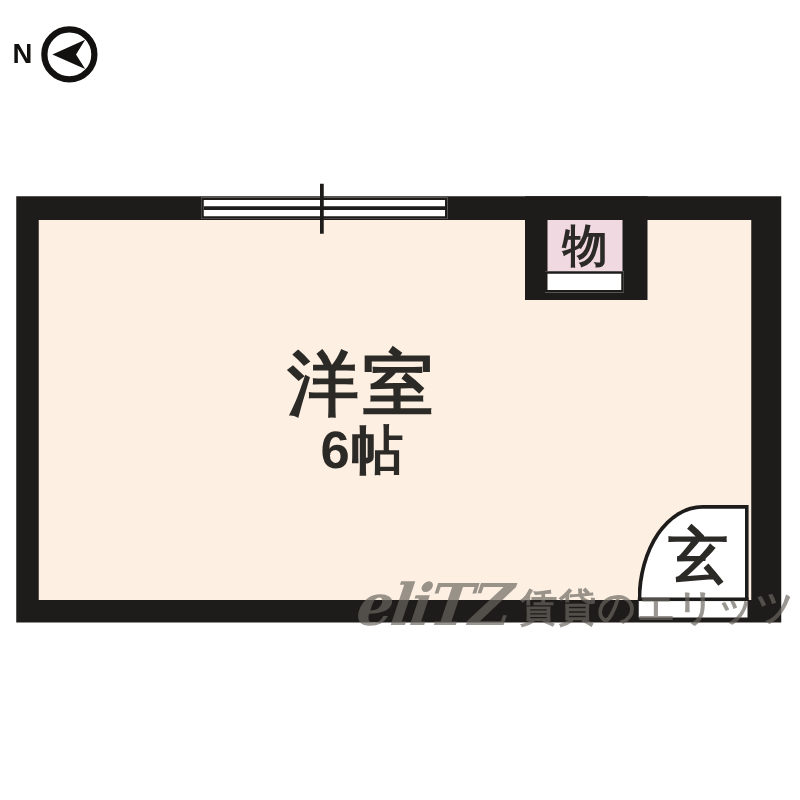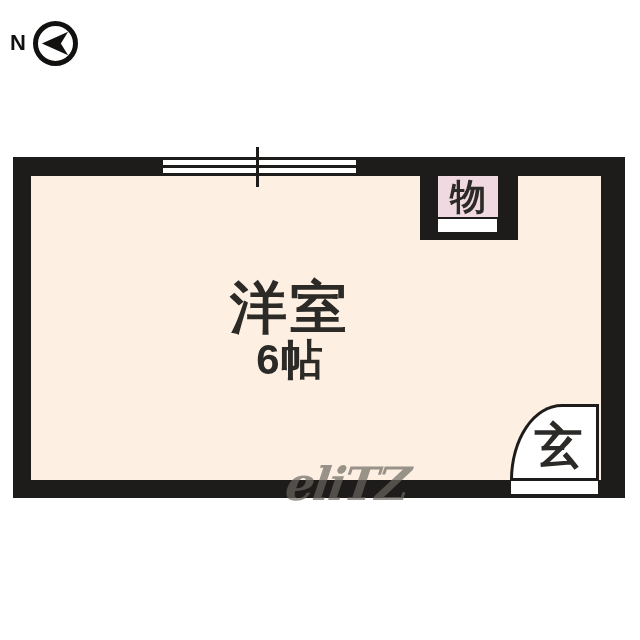--- a/index.html
+++ b/index.html
@@ -130,15 +130,16 @@
 
     <div class="entrance-gap"></div>
     <div class="entrance-arc">
       <span class="entrance-label">玄</span>
     </div>
 
   </div>
 
   <div class="watermark">
     <span class="wm-logo">eliTZ</span>
+    <span class="wm-text">賃貸のエリッツ</span>
   </div>
 
 </div>
 
 </body></html>

